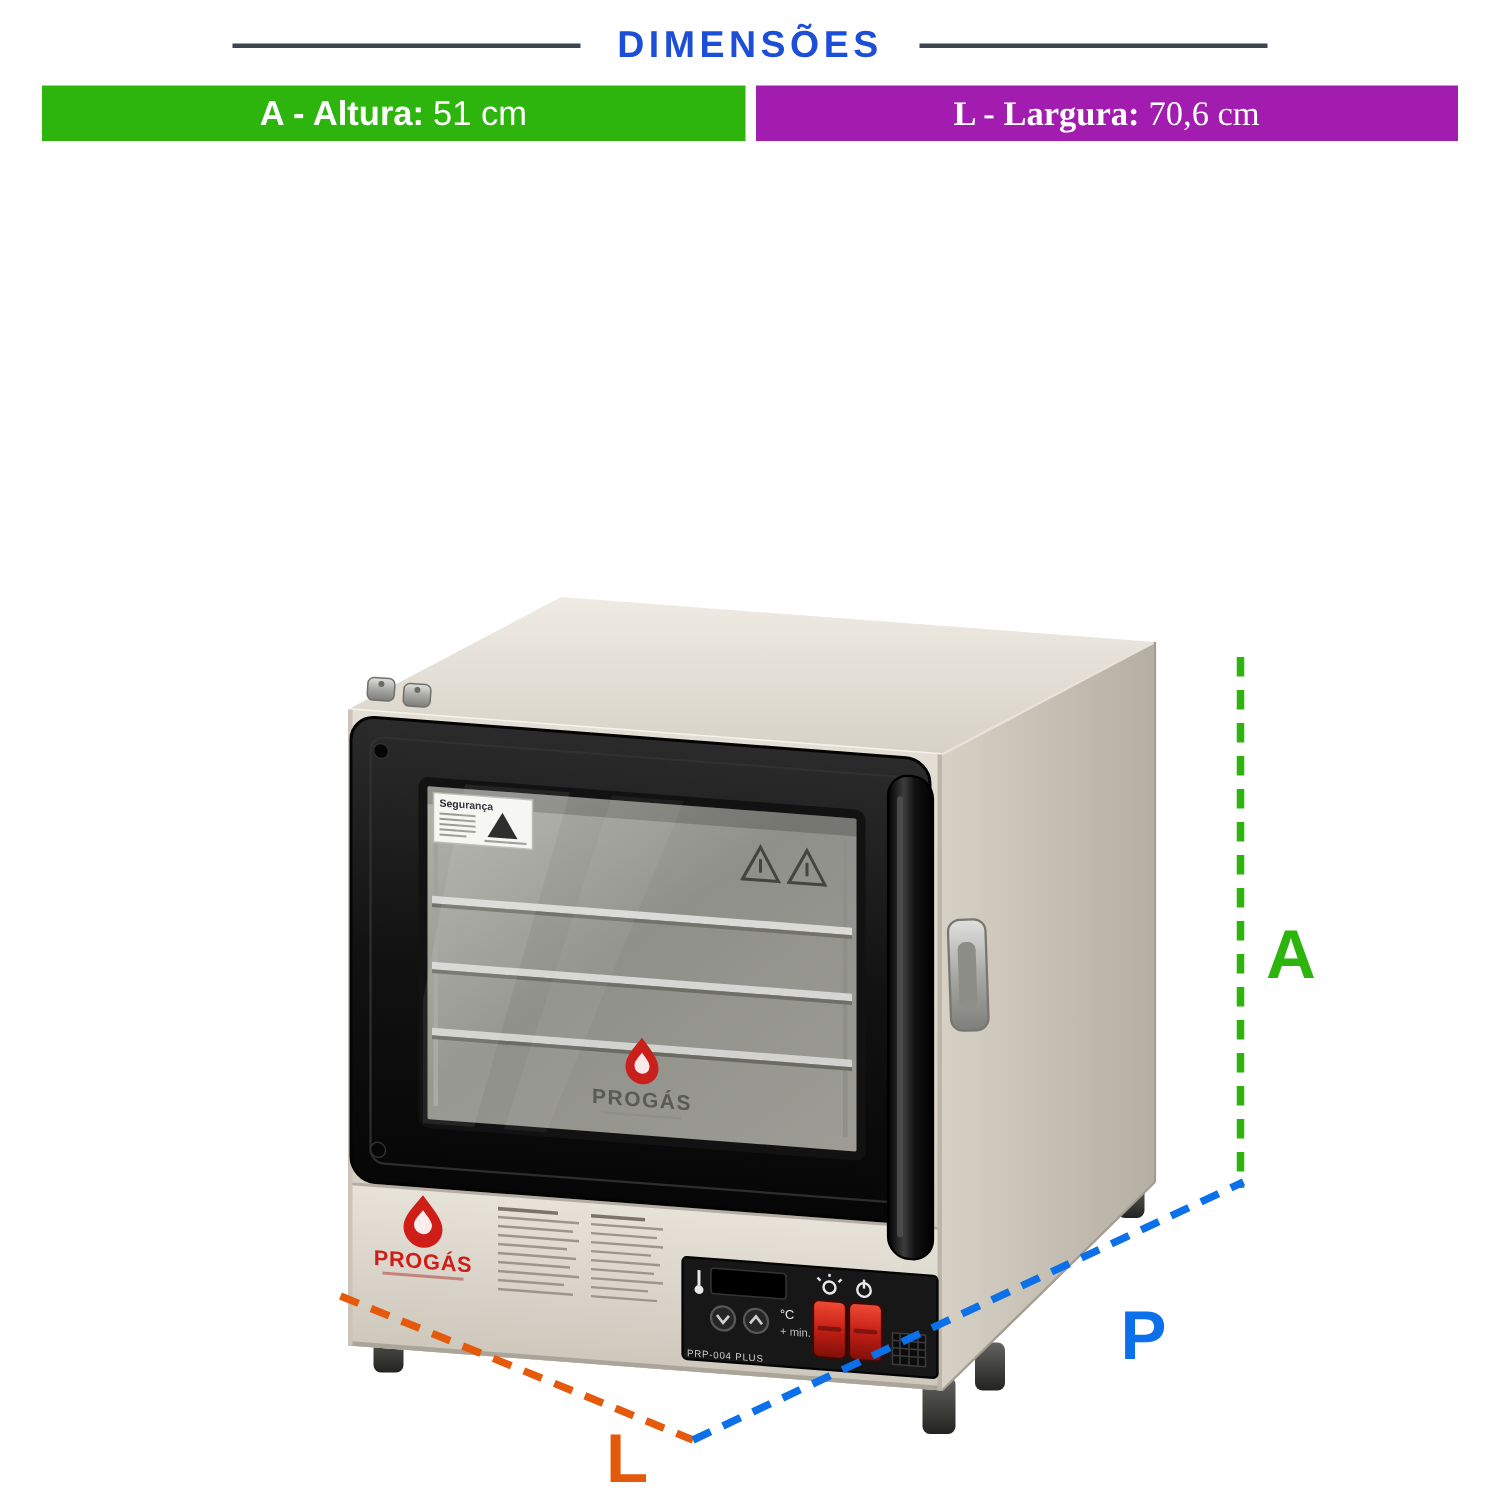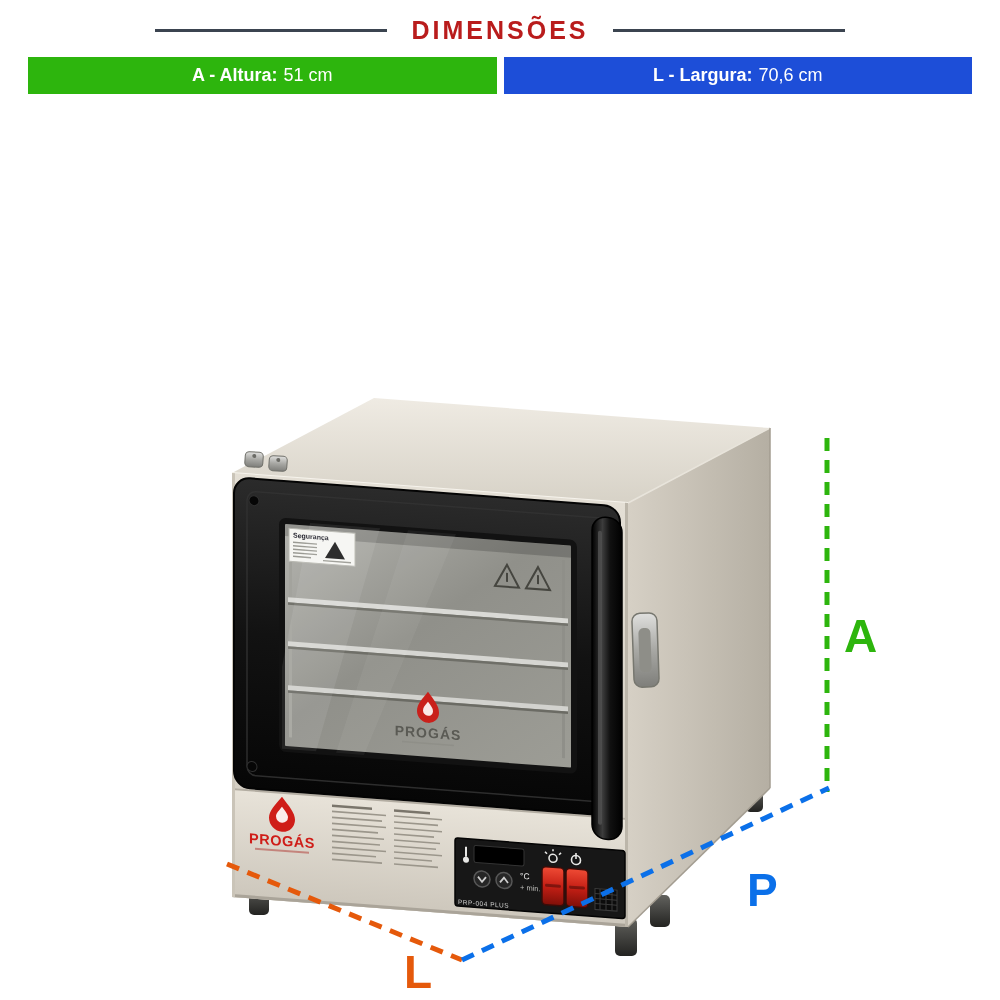--- a/index.html
+++ b/index.html
@@ -1,27 +1,27 @@
 <!DOCTYPE html>
 <html><head>
 <meta charset="utf-8">
 <style>
   * { margin:0; padding:0; box-sizing:border-box; }
   html,body { width:1000px; height:1000px; background:#ffffff; font-family:"Liberation Sans", sans-serif; overflow:hidden; }
   .page { position:relative; width:1000px; height:1000px; background:#fff; }
 
   .title-row { position:absolute; top:16px; left:0; right:0; display:flex; align-items:center; justify-content:center; gap:24px; }
   .title-line { width:232px; height:3px; background:#3b4450; }
-  .title { font-size:25px; font-weight:bold; letter-spacing:3px; color:#b91c1c; }
+  .title { font-size:25px; font-weight:bold; letter-spacing:3px; color:#1d4ed8; }
 
   .bars { position:absolute; top:57px; left:28px; right:28px; display:flex; gap:7px; }
-  .bar { flex:1; height:37px; display:flex; align-items:center; justify-content:center; gap:6px; color:#fff; font-size:18px; white-space:nowrap; }
+  .bar { flex:1; height:37px; display:flex; align-items:center; justify-content:center; gap:6px; color:#fff; font-size:23px; white-space:nowrap; }
   .bar-label { font-weight:bold; }
   .bar-a { background:#2db50d; }
-  .bar-l { background:#1d4ed8; }
+  .bar-l { background:#a21caf;font-family:Liberation Serif, serif; }
   .bar-p { background:#0b70e9; }
 
   svg.scene { position:absolute; left:0; top:0; }
   svg text { font-family:"Liberation Sans", sans-serif; }
   .dim-label { font-size:46px; font-weight:bold; }
 </style>
 </head>
 <body>
 
 <div class="page">

